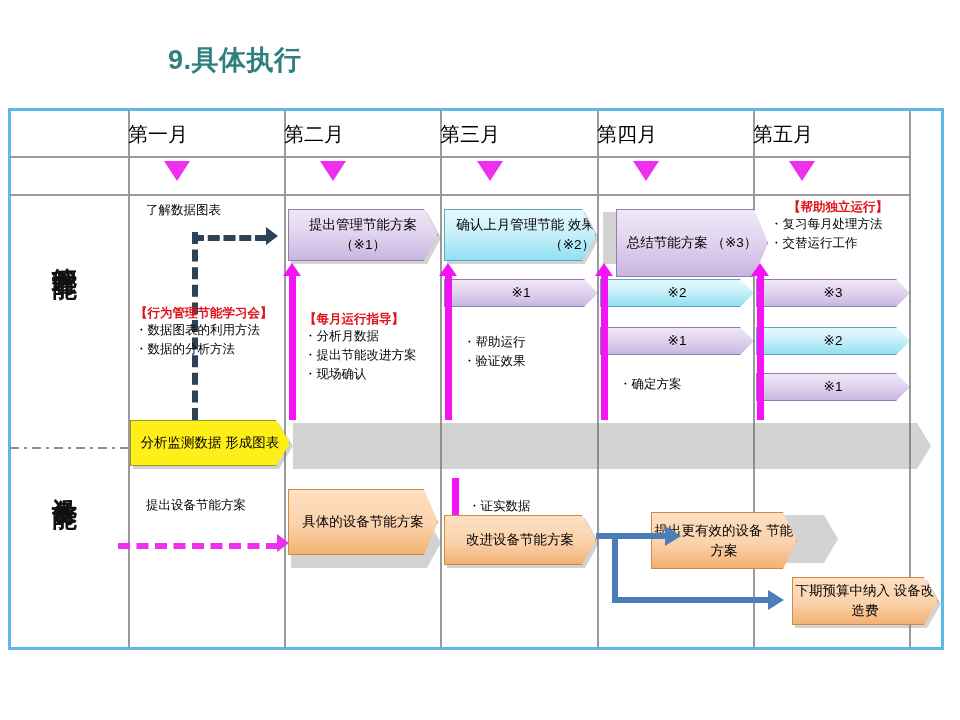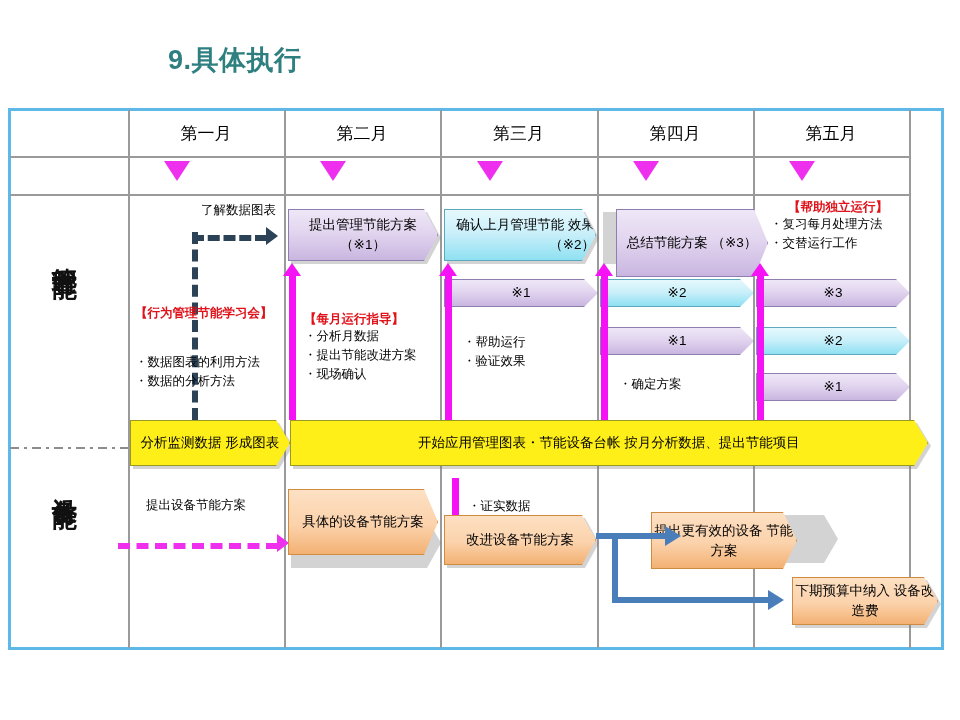--- a/index.html
+++ b/index.html
@@ -22,21 +22,21 @@
     position:absolute;left:8px;top:108px;width:936px;height:542px;
     border:3px solid #5FB9E8;background:#ffffff;box-sizing:border-box;
   }
 
   
   .vline{position:absolute;width:2px;background:#9a9a9a;}
   .hline{position:absolute;height:2px;background:#9a9a9a;}
 
   .month-head{
     position:absolute;top:112px;height:44px;line-height:44px;
-    text-align:center;font-size:17px;color:#000;
+    text-align:left;font-size:20px;color:#000;
   }
 
   .tri{
     position:absolute;width:0;height:0;
     border-left:13px solid transparent;border-right:13px solid transparent;
     border-top:20px solid #EE2FEE;
   }
 
   
   .chev{
@@ -149,28 +149,28 @@
   <div class="tri" style="left:320px;top:161px;"></div>
   <div class="tri" style="left:477px;top:161px;"></div>
   <div class="tri" style="left:633px;top:161px;"></div>
   <div class="tri" style="left:789px;top:161px;"></div>
 
   <div class="sidelabel" style="left:48px;top:248px;">管理节能</div>
   <div class="sidelabel" style="left:48px;top:478px;">设备节能</div>
 
   <div class="dashdot" style="left:10px;top:447px;width:118px;"></div>
 
-  <div class="txt" style="left:146px;top:201px;width:130px;text-align:right;">了解数据图表</div>
+  <div class="txt" style="left:146px;top:201px;width:130px;text-align:left;">了解数据图表</div>
 
   <div class="dash-v" style="left:192px;top:232px;height:188px;"></div>
   <div class="dash-h" style="left:192px;top:235px;width:75px;"></div>
   <div class="dash-h-arrow" style="left:266px;top:227px;"></div>
 
   <div class="txt redhead" style="left:135px;top:304px;">【行为管理节能学习会】</div>
-  <div class="txt" style="left:135px;top:321px;margin-top:32px;">・数据图表的利用方法
+  <div class="txt" style="left:135px;top:321px;">・数据图表的利用方法
 ・数据的分析方法</div>
 
   <div class="chev-shadow" style="left:291px;top:212px;width:150px;height:52px;"></div>
   <div class="chev purple" style="left:288px;top:209px;width:150px;height:52px;">提出管理节能方案
 （※1）</div>
 
   <div class="mag-up" style="left:289px;top:275px;height:145px;"></div>
 
   <div class="txt redhead" style="left:304px;top:310px;">【每月运行指导】</div>
   <div class="txt" style="left:304px;top:327px;">・分析月数据
@@ -207,22 +207,20 @@
   <div class="chev cyan" style="left:756px;top:327px;width:154px;height:28px;">※2</div>
   <div class="chev purple" style="left:756px;top:373px;width:154px;height:28px;">※1</div>
 
   <div class="mag-up" style="left:757px;top:275px;height:145px;"></div>
 
   <div class="chev-shadow" style="left:133px;top:423px;width:160px;height:46px;"></div>
   <div class="chev yellow" style="left:130px;top:420px;width:160px;height:46px;">分析监测数据
 形成图表</div>
 
   <div class="chev-shadow" style="left:293px;top:423px;width:638px;height:46px;"></div>
-  <div class="chev yellow" style="left:290px;top:420px;width:638px;height:46px;">开始应用管理图表・节能设备台帐
-按月分析数据、提出节能项目</div>
 
   <div class="txt" style="left:146px;top:496px;width:130px;text-align:left;">提出设备节能方案</div>
 
   <div class="mdash-h" style="left:118px;top:543px;width:160px;"></div>
   <div class="mdash-arrow" style="left:277px;top:534px;"></div>
 
   <div class="mag-down" style="left:452px;top:478px;height:38px;"></div>
   <div class="txt" style="left:468px;top:481px;margin-top:16px;">・证实数据</div>
 
   <div class="chev-shadow" style="left:291px;top:518px;width:150px;height:50px;"></div>

